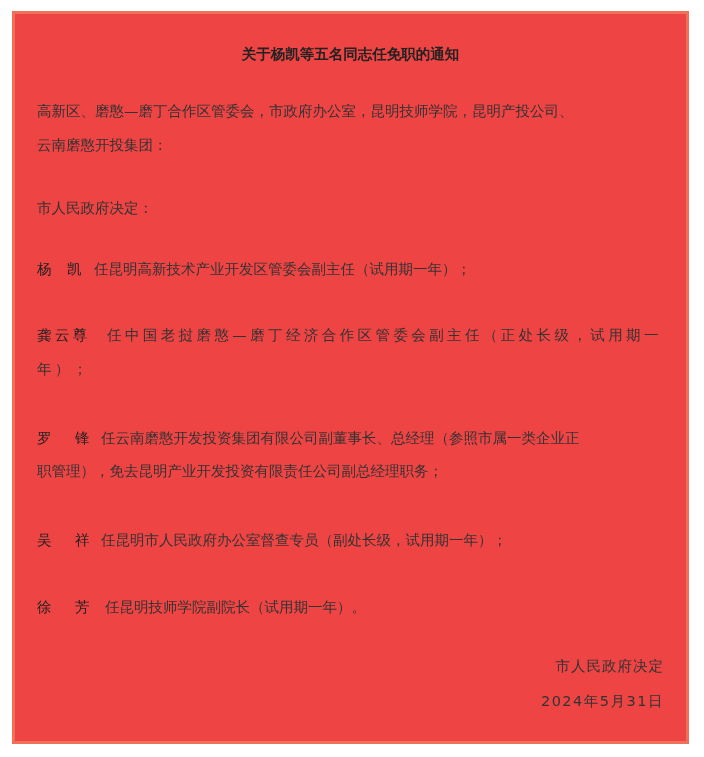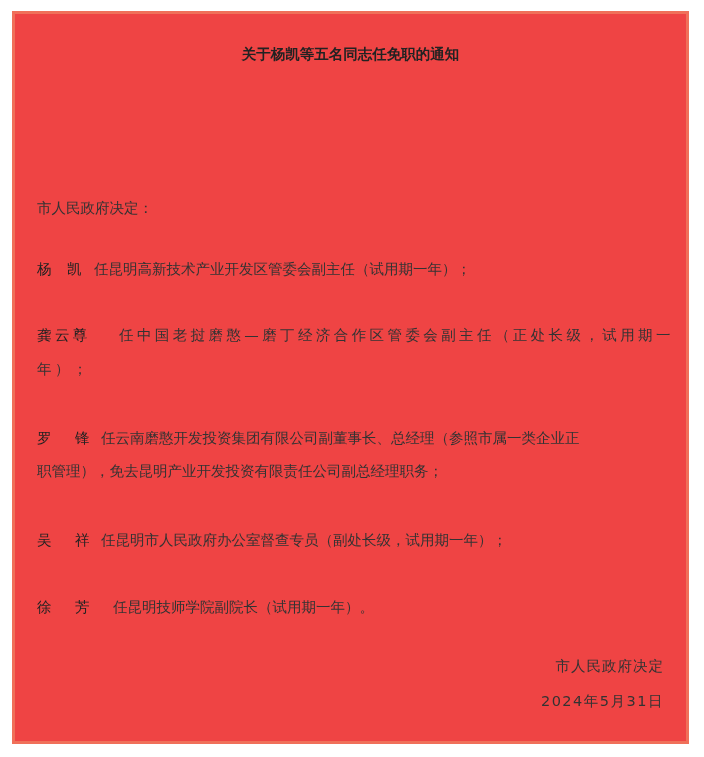--- a/index.html
+++ b/index.html
@@ -66,41 +66,43 @@
     }
     .date { letter-spacing: 1.5px; margin-left: 16px; }
   </style>
 </head>
 <body>
 
 <div class="frame">
 
   <div class="title">关于杨凯等五名同志任免职的通知</div>
 
+  <div class="line" style="top:87px;">高新区、磨憨—磨丁合作区管委会，市政府办公室，昆明技师学院，昆明产投公司、</div>
+  <div class="line" style="top:121px;">云南磨憨开投集团：</div>
 
   <div class="line" style="top:184px;">市人民政府决定：</div>
 
   <div class="line" style="top:245px;">
     <span class="name two"><span class="c1">杨</span><span>凯</span></span><span class="desc" style="margin-left:7px;">任昆明高新技术产业开发区管委会副主任（试用期一年）；</span>
   </div>
 
   <div class="line spaced" style="top:311px;">
-    <span class="name three">龚云尊</span><span class="desc" style="margin-left:14px;">任中国老挝磨憨—磨丁经济合作区管委会副主任（正处长级，试用期一</span>
+    <span class="name three">龚云尊</span><span class="desc" style="margin-left:2px;">任中国老挝磨憨—磨丁经济合作区管委会副主任（正处长级，试用期一</span>
   </div>
   <div class="line spaced" style="top:345px;">年）；</div>
 
   <div class="line" style="top:414px;">
     <span class="name two" style="width:58px;"><span class="c1" style="width:38px;">罗</span><span>锋</span></span><span class="desc" style="margin-left:6px;">任云南磨憨开发投资集团有限公司副董事长、总经理（参照市属一类企业正</span>
   </div>
   <div class="line" style="top:447px;">职管理），免去昆明产业开发投资有限责任公司副总经理职务；</div>
 
   <div class="line" style="top:516px;">
     <span class="name two" style="width:58px;"><span class="c1" style="width:38px;">吴</span><span>祥</span></span><span class="desc" style="margin-left:6px;">任昆明市人民政府办公室督查专员（副处长级，试用期一年）；</span>
   </div>
 
   <div class="line" style="top:583px;">
-    <span class="name two" style="width:58px;"><span class="c1" style="width:38px;">徐</span><span>芳</span></span><span class="desc" style="margin-left:18px;text-align:right;">任昆明技师学院副院长（试用期一年）。</span>
+    <span class="name two" style="width:58px;"><span class="c1" style="width:38px;">徐</span><span>芳</span></span><span class="desc" style="margin-left:10px;text-align:right;">任昆明技师学院副院长（试用期一年）。</span>
   </div>
 
   <div class="sig spaced" style="top:642px; letter-spacing:1px;">市人民政府决定</div>
   <div class="sig date" style="top:677px;">2024年5月31日</div>
 
 </div>
 
 </body></html>

